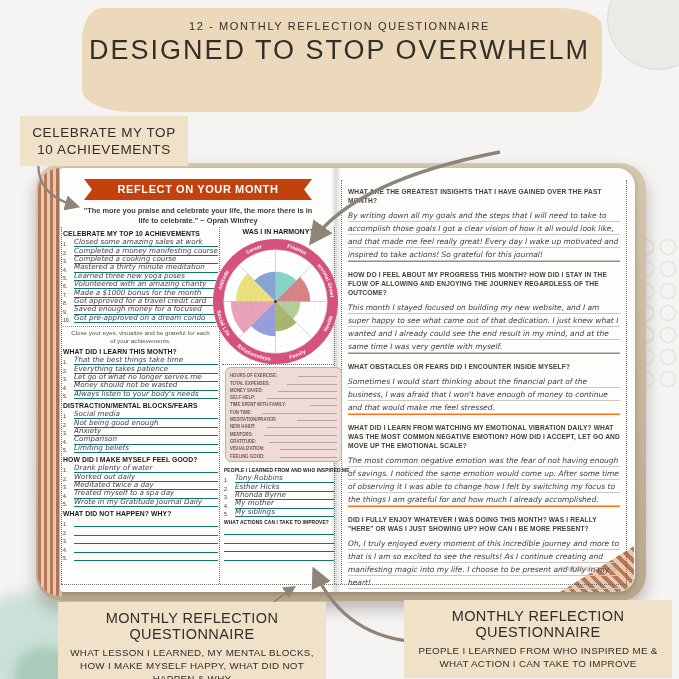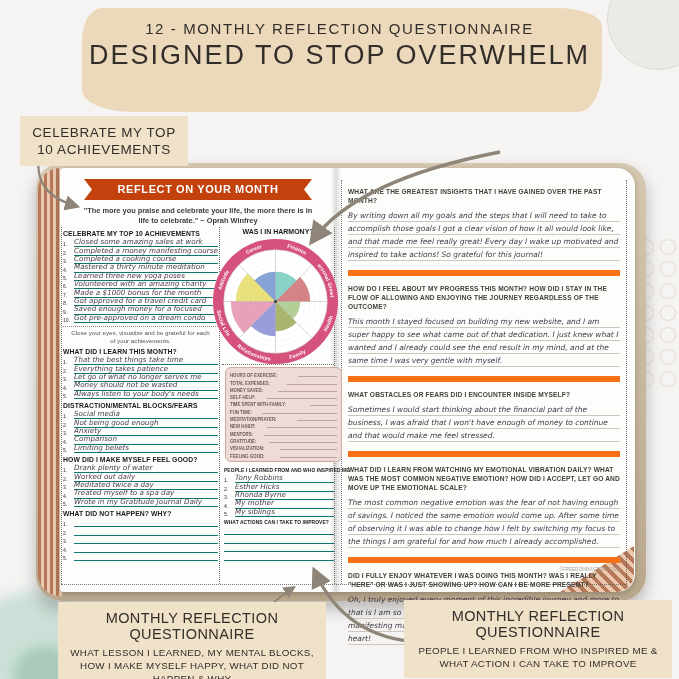--- a/index.html
+++ b/index.html
@@ -14,21 +14,21 @@
   .hex{position:absolute;right:-8px;top:236px;width:74px;height:152px;opacity:.55;
     background-image:radial-gradient(circle 9px at 11px 11px, rgba(0,0,0,0) 6.5px, #d8cfc0 7px, rgba(0,0,0,0) 9px);
     background-size:22px 22px;}
   .teal1{position:absolute;left:-28px;top:592px;width:115px;height:105px;border-radius:50%;
     background:#c7ded4;filter:blur(7px);opacity:.9;}
   .teal2{position:absolute;left:14px;top:646px;width:62px;height:56px;border-radius:50%;
     background:#9fc5b4;filter:blur(5px);opacity:.75;}
 
   
   .title-wrap{position:absolute;top:20px;left:0;right:0;text-align:center;color:#322e29;}
-  .t1{font-size:15px;letter-spacing:1.6px;text-align:center;}
+  .t1{font-size:11px;letter-spacing:1.6px;text-align:center;}
   .t2{font-size:27px;letter-spacing:2px;margin-top:3px;}
   .t3{font-size:14px;letter-spacing:1.6px;margin-top:5px;}
 
   
   .callout{position:absolute;background:#f0e1c9;color:#322e29;text-align:center;padding:8px 8px;}
   .co-tl{left:20px;top:116px;width:152px;font-size:13.5px;letter-spacing:.6px;line-height:17px;}
   .co-tr{left:447px;top:119px;width:208px;}
   .co-tr .c-title{font-size:13px;letter-spacing:.6px;}
   .co-tr .c-sub{font-size:9.5px;letter-spacing:.4px;margin-top:2px;}
   .co-bl{left:58px;top:602px;width:252px;}
@@ -81,21 +81,21 @@
   .people{position:absolute;left:224px;top:464px;width:110px;}
   .people .sec-h,.actions .sec-h{font-size:6px;transform:scaleX(.82);transform-origin:left bottom;}
   .actions{position:absolute;left:224px;top:516px;width:110px;}
 
   
   .rpage{position:absolute;left:348px;top:187px;width:272px;}
   .q{font-size:6.6px;font-weight:bold;color:#45413c;line-height:9px;letter-spacing:.15px;margin-bottom:4px;}
   .ans{font-size:7.5px;font-style:italic;color:#3e3947;line-height:13px;
     font-family:"DejaVu Sans",sans-serif;
     background:repeating-linear-gradient(to bottom,rgba(0,0,0,0) 0,rgba(0,0,0,0) 12px,#cdc6bd 12px,#cdc6bd 13px);}
-  .qa + .qa{margin-top:9px;border-top:6px solid #f97316;padding-top:8px;}
+  .qa + .qa{border-top:1px solid #f97316;padding-top:8px;}
   .footer-copy{position:absolute;left:348px;top:566px;width:272px;text-align:right;font-size:6px;
     color:#a09a92;transform:scaleX(.72);transform-origin:right top;letter-spacing:.3px;}
 
   .arrows{position:absolute;left:0;top:0;width:679px;height:679px;pointer-events:none;}
 </style>
 </head>
 <body>
 
 <div class="canvas">
 

